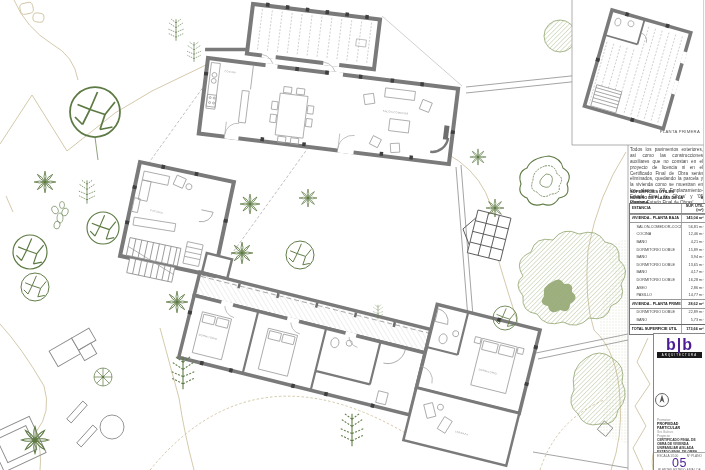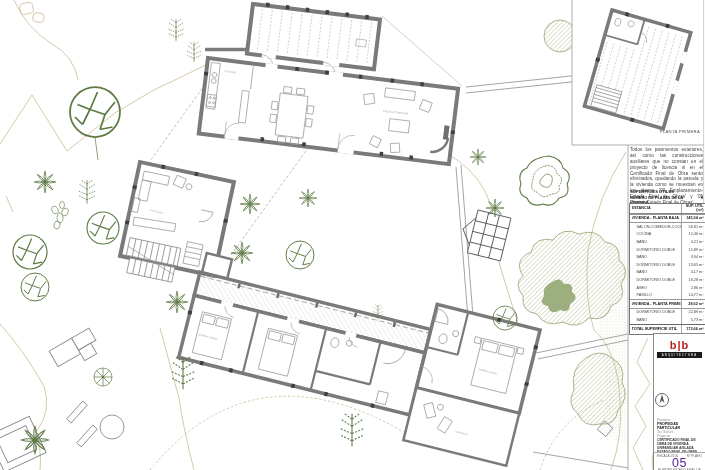--- a/index.html
+++ b/index.html
@@ -18,21 +18,21 @@
   .trow.group{border-top:0.6px solid #999;border-bottom:0.6px solid #999;font-weight:bold;color:#222;}
   .trow.total{border-top:0.8px solid #666;font-weight:bold;height:9px;color:#111;}
   .trow .tl{white-space:nowrap;overflow:hidden;}
   .trow.item .tl{padding-left:5px;}
   .trow .tv{border-left:0.5px solid #aaa;width:22px;text-align:right;flex:none;align-self:stretch;
             display:flex;align-items:center;justify-content:flex-end;}
   .inset-label{left:642px;top:129px;width:58px;text-align:right;font-size:4.2px;color:#555;letter-spacing:.3px;}
   .titleblock{left:653px;top:333px;width:51px;height:136px;border:0.9px solid #888;background:#fff;}
   .tb{position:absolute;left:0;width:100%;box-sizing:border-box;padding:0 3px;}
   .logo{top:5px;text-align:center;}
-  .logo-text{font-size:11px;font-weight:900;letter-spacing:1px;color:#b91c1c;line-height:12px;}
+  .logo-text{font-size:16px;font-weight:900;letter-spacing:1px;color:#4c1d95;line-height:12px;}
   .logo-caption{margin-top:1px;background:#1a1a1a;color:#fff;font-size:2.8px;letter-spacing:1.1px;padding:1px 0;}
   .north{top:58px;text-align:center;}
   .tb-label{font-size:3.2px;color:#888;}
   .tb-name{font-size:3.6px;font-weight:bold;color:#222;}
   .tb-mail{font-size:3px;color:#999;}
   .client{top:84px;}
   .project{top:100px;}
   .proj-line{font-size:3.3px;font-weight:bold;color:#333;line-height:1.25;}
   .scalerow{top:118px;display:flex;justify-content:space-between;font-size:3.2px;color:#666;
             border-top:0.5px solid #aaa;padding-top:1px;}

